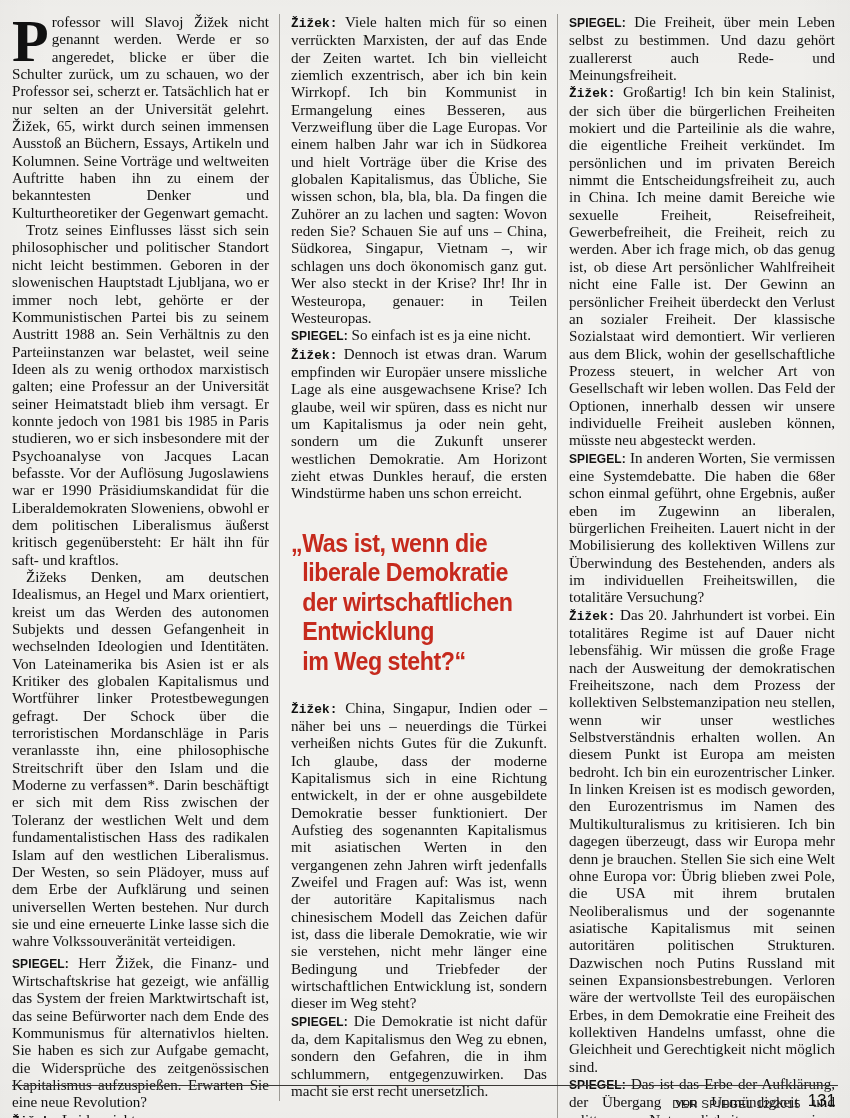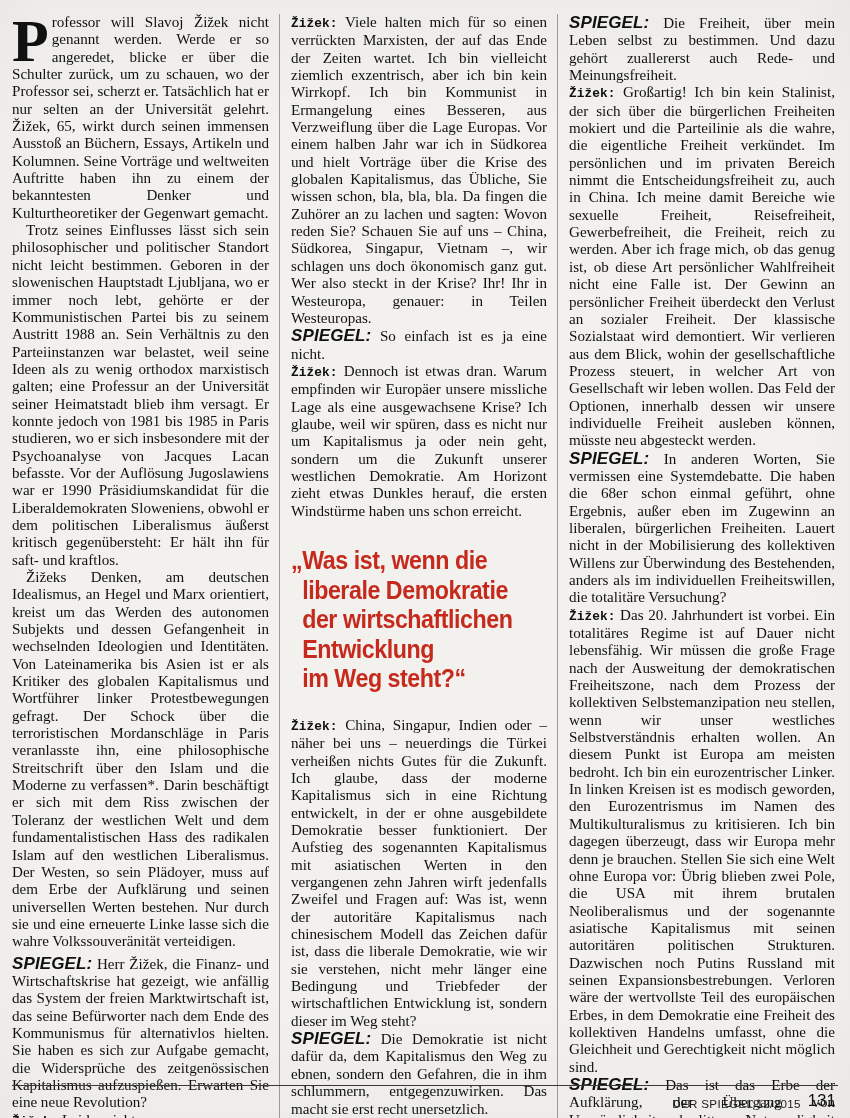--- a/index.html
+++ b/index.html
@@ -56,23 +56,22 @@
     -webkit-hyphens: auto;
     hyphens: auto;
     word-spacing: -0.1px;
     letter-spacing: 0.01px;
   }
   p.indent { text-indent: 14px; }
 
   .speaker {
     font-family: "Liberation Sans", sans-serif;
     font-weight: bold;
-    font-size: 17px;
+    font-size: 12px;
     letter-spacing: 0.1px;
-    font-style: italic;
   }
   .speaker-z {
     font-family: Liberation Mono, monospace;
     font-weight: bold;
     font-size: 12.8px;
     letter-spacing: 0.05px;
   }
 
   
   .dropcap-para {

